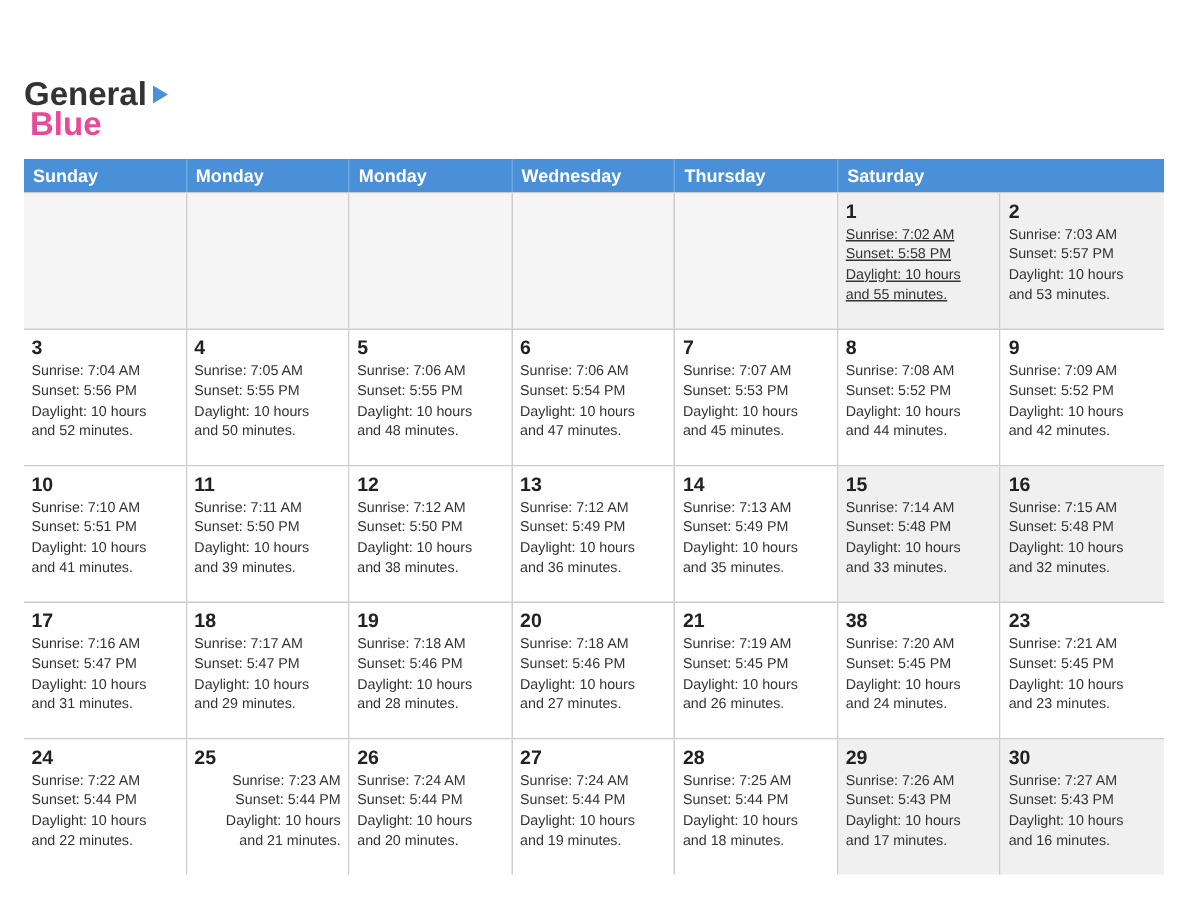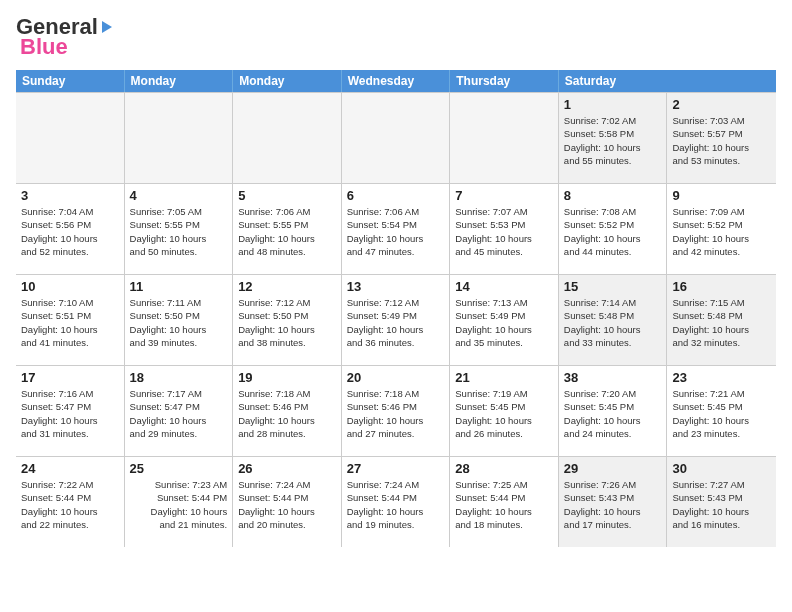--- a/index.html
+++ b/index.html
@@ -9,20 +9,21 @@
       width: 792px;
       height: 612px;
       overflow: hidden;
     }
     .page {
       width: 792px;
       height: 548px;
       padding: 16px;
       display: flex;
       flex-direction: column;
+      margin-top: 36px;
     }
     .header {
       display: flex;
       justify-content: space-between;
       align-items: flex-start;
       margin-bottom: 10px;
     }
     .logo {
       display: flex;
       flex-direction: column;
@@ -139,21 +140,21 @@
     <div class="cal-body">
 
     <div class="cal-row">
           <div class="cal-cell empty"></div>
           <div class="cal-cell empty"></div>
           <div class="cal-cell empty"></div>
           <div class="cal-cell empty"></div>
           <div class="cal-cell empty"></div>
           <div class="cal-cell shaded">
             <div class="day-num">1</div>
-            <div class="day-info" style="white-space: pre-line;">Sunrise: 7:02 AM
+            <div class="day-info" style="white-space: pre-line; text-decoration: underline;">Sunrise: 7:02 AM
 Sunset: 5:58 PM
 Daylight: 10 hours
 and 55 minutes.</div>
           </div>
           <div class="cal-cell shaded">
             <div class="day-num">2</div>
             <div class="day-info" style="white-space: pre-line;">Sunrise: 7:03 AM
 Sunset: 5:57 PM
 Daylight: 10 hours
 and 53 minutes.</div>

